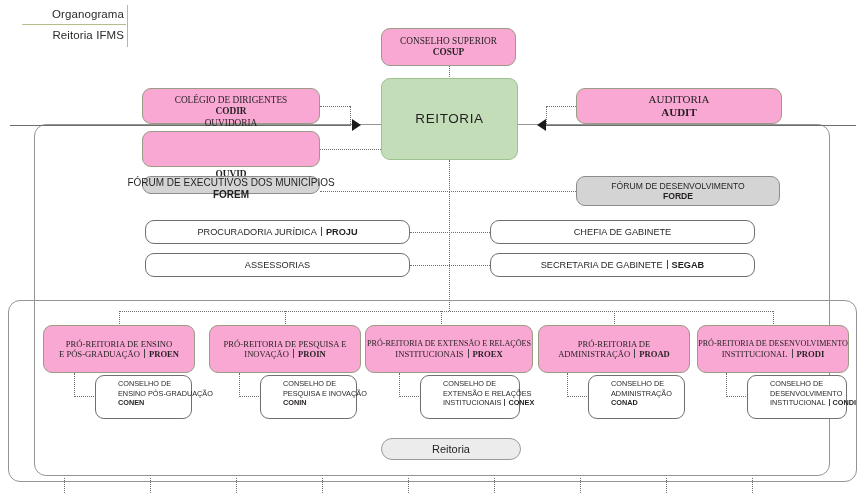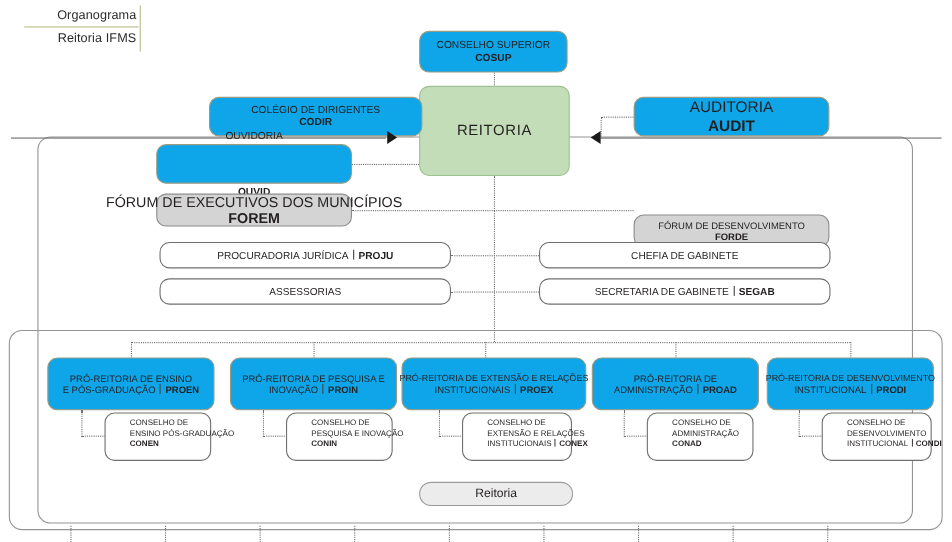--- a/index.html
+++ b/index.html
@@ -50,21 +50,21 @@
     background: #ffffff;
     z-index: 5;
   }
   .node .l1, .node .l2 {
     display: block;
     line-height: 1.18;
     white-space: nowrap;
   }
   .node .l2 { font-weight: bold; }
 
-  .cream { background: #0ea5e9; border-color: #9a9c84; }
+  .cream { background: #f9a8d4; border-color: #9a9c84; font-family: Liberation Serif, serif; }
   .grey  { background: #d4d4d4; border-color: #8c8c8c; }
   .green { background: #c3ddb9; border-color: #9ec191; }
   .white { background: #ffffff; border-color: #6f6f6f; align-items: center; }
 
   
   .frame {
     position: absolute;
     border: 1px solid #949494;
     border-radius: 12px;
     background: transparent;
@@ -102,25 +102,25 @@
   }
   .arrow.left {
     border-top: 6px solid transparent;
     border-bottom: 6px solid transparent;
     border-right: 9px solid #1a1a1a;
   }
 
   
   #cosup   { left: 381px; top: 28px;  width: 135px; height: 38px; font-size: 9.3px; }
   #reitoria{ left: 381px; top: 78px;  width: 137px; height: 82px; font-size: 13.5px; letter-spacing:.6px;}
-  #codir   { left: 142px; top: 88px;  width: 194px; height: 36px; font-size: 9.3px; margin-left: 48px; }
+  #codir   { left: 142px; top: 88px;  width: 178px; height: 36px; font-size: 9.3px; }
   #ouvid   { left: 142px; top: 131px; width: 178px; height: 36px; font-size: 9.3px; gap: 40px; }
-  #forem   { left: 142px; top: 176px; width: 178px; height: 30px; font-size: 13px; }
-  #audit   { left: 576px; top: 88px;  width: 178px; height: 36px; font-size: 14px; }
-  #forde   { left: 576px; top: 176px; width: 178px; height: 30px; font-size: 8.6px; margin-top: 19px; }
+  #forem   { left: 142px; top: 176px; width: 178px; height: 18px; font-size: 10px; justify-content: space-between; }
+  #audit   { left: 576px; top: 88px;  width: 206px; height: 36px; font-size: 11px; }
+  #forde   { left: 576px; top: 176px; width: 204px; height: 30px; font-size: 8.6px; }
   #proju   { left: 145px; top: 220px; width: 265px; height: 24px; font-size: 9.2px; }
   #assess  { left: 145px; top: 253px; width: 265px; height: 24px; font-size: 9.2px; }
   #chefia  { left: 490px; top: 220px; width: 265px; height: 24px; font-size: 9.2px; }
   #segab   { left: 490px; top: 253px; width: 265px; height: 24px; font-size: 9.2px; }
 
   .pro {
     top: 325px; height: 48px;
     font-size: 8.6px;
     padding: 0 5px;
   }

